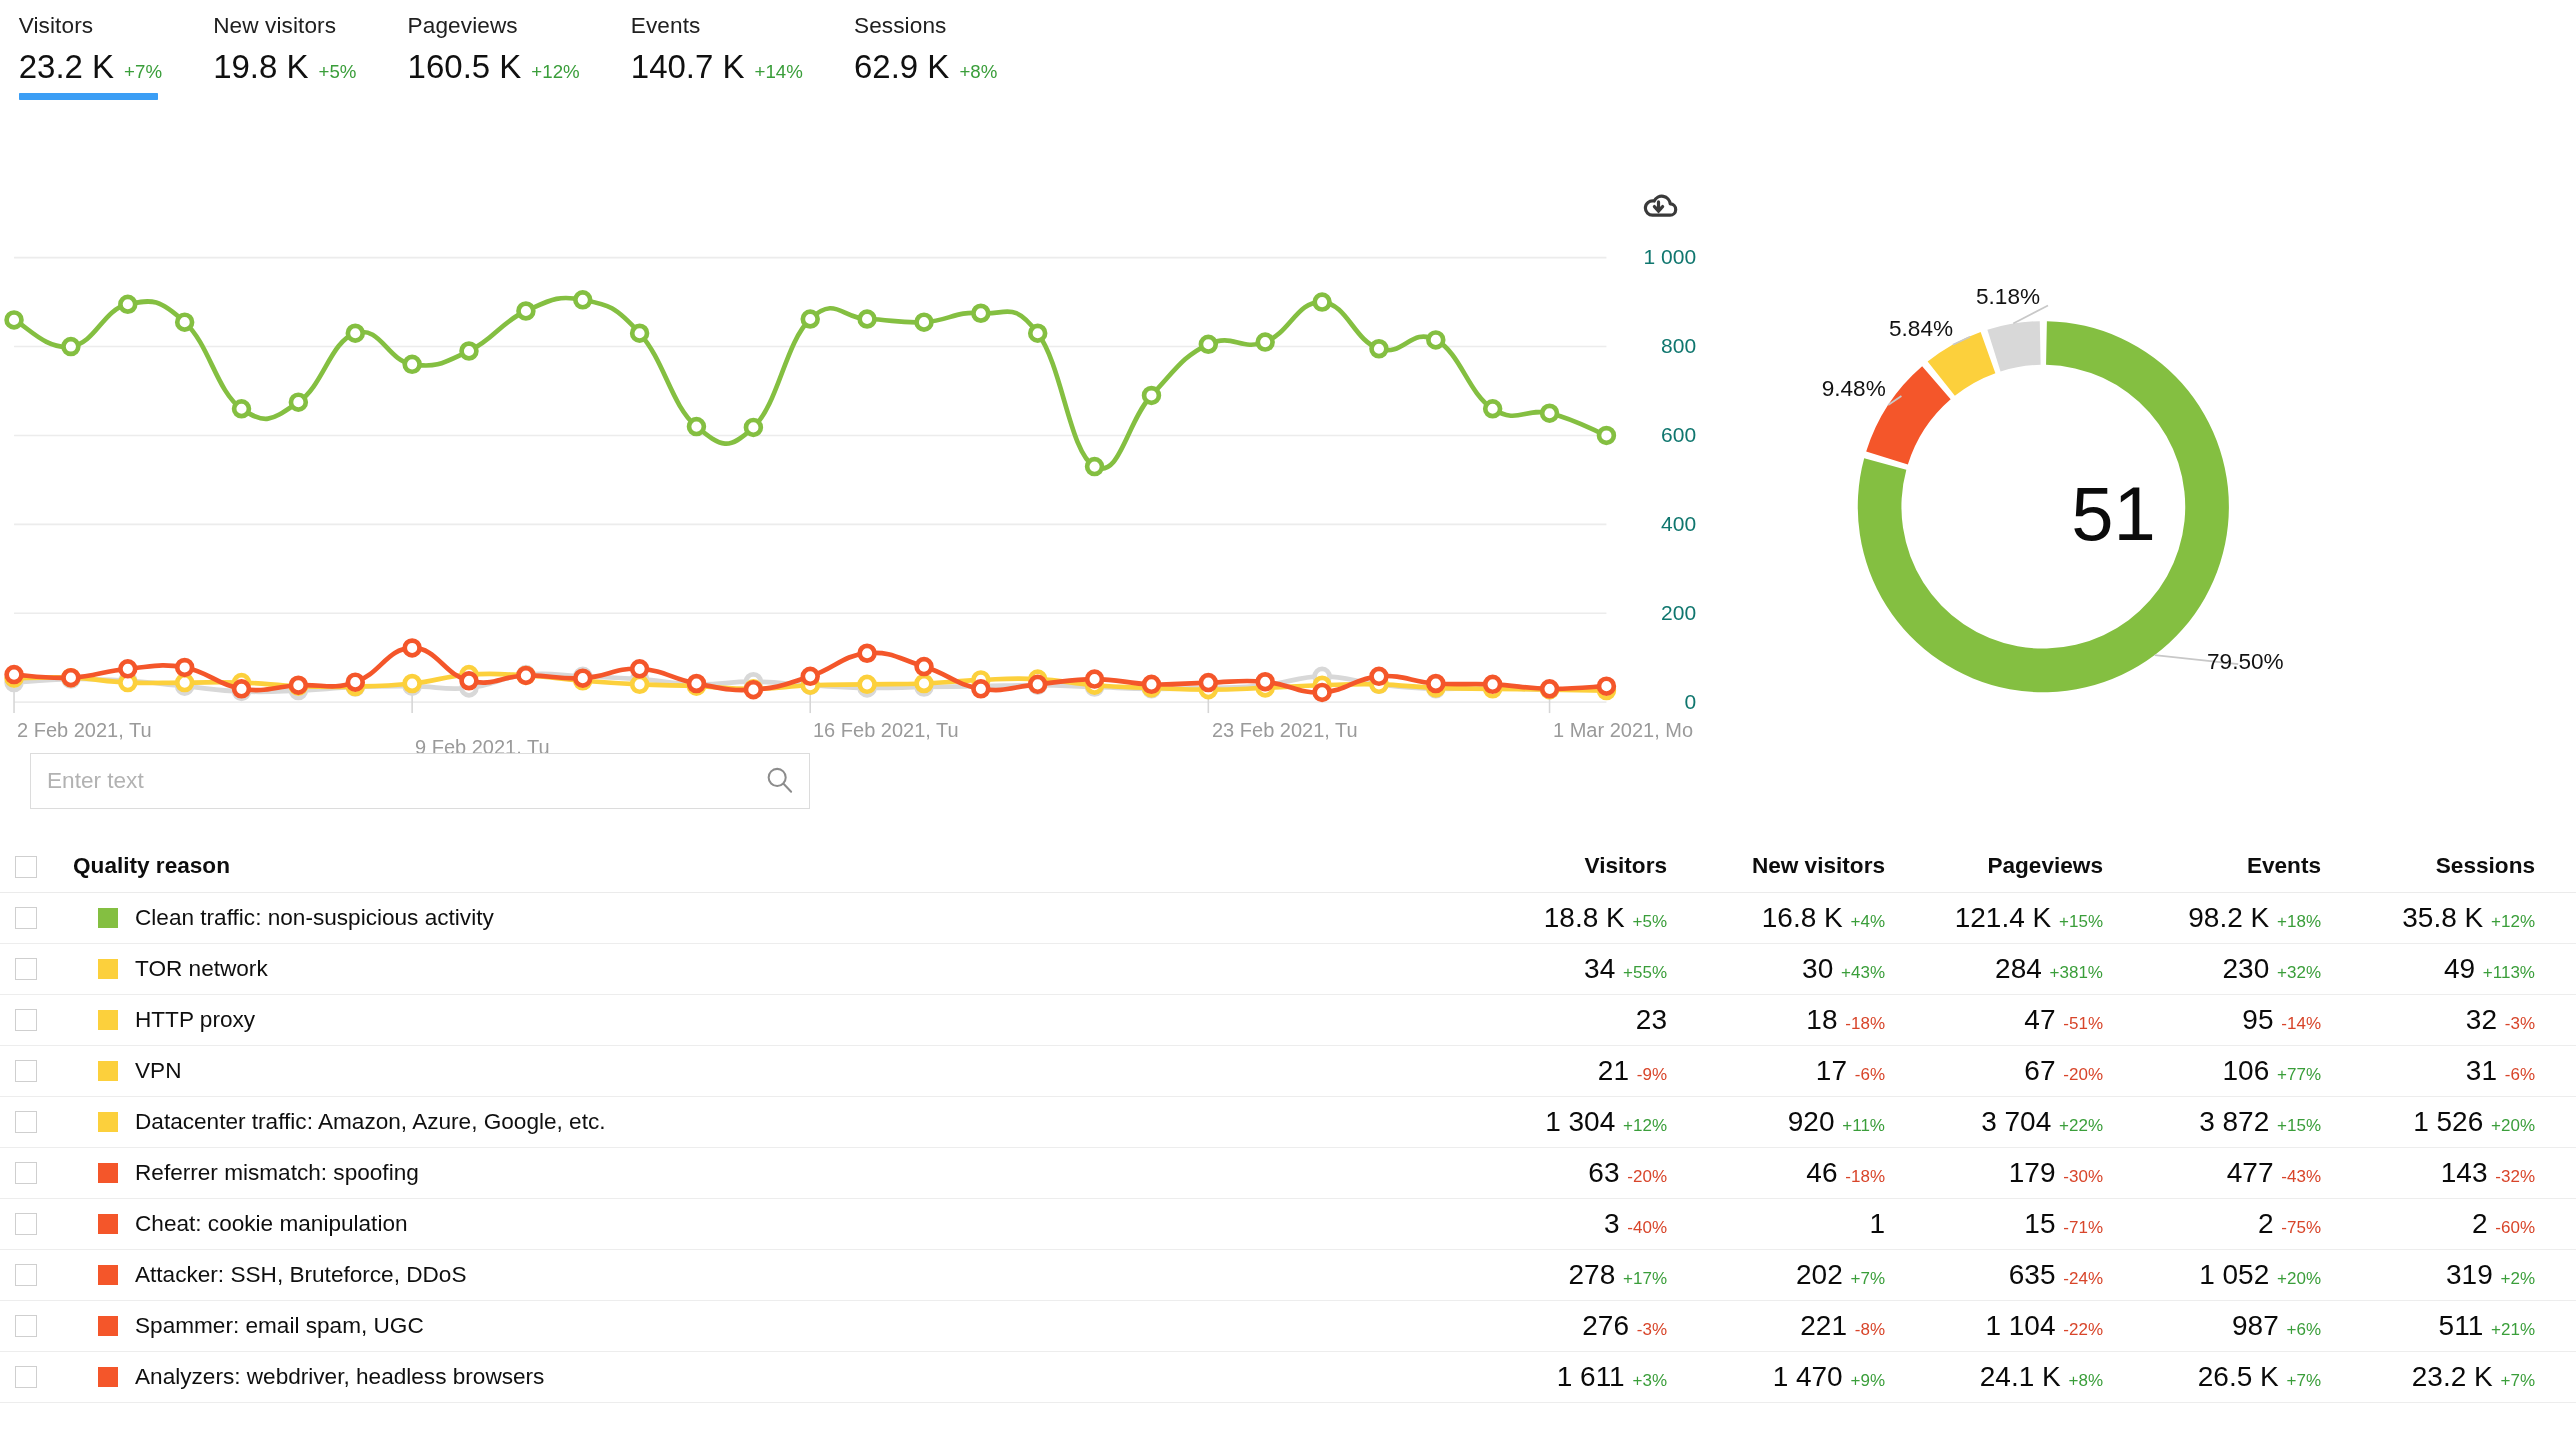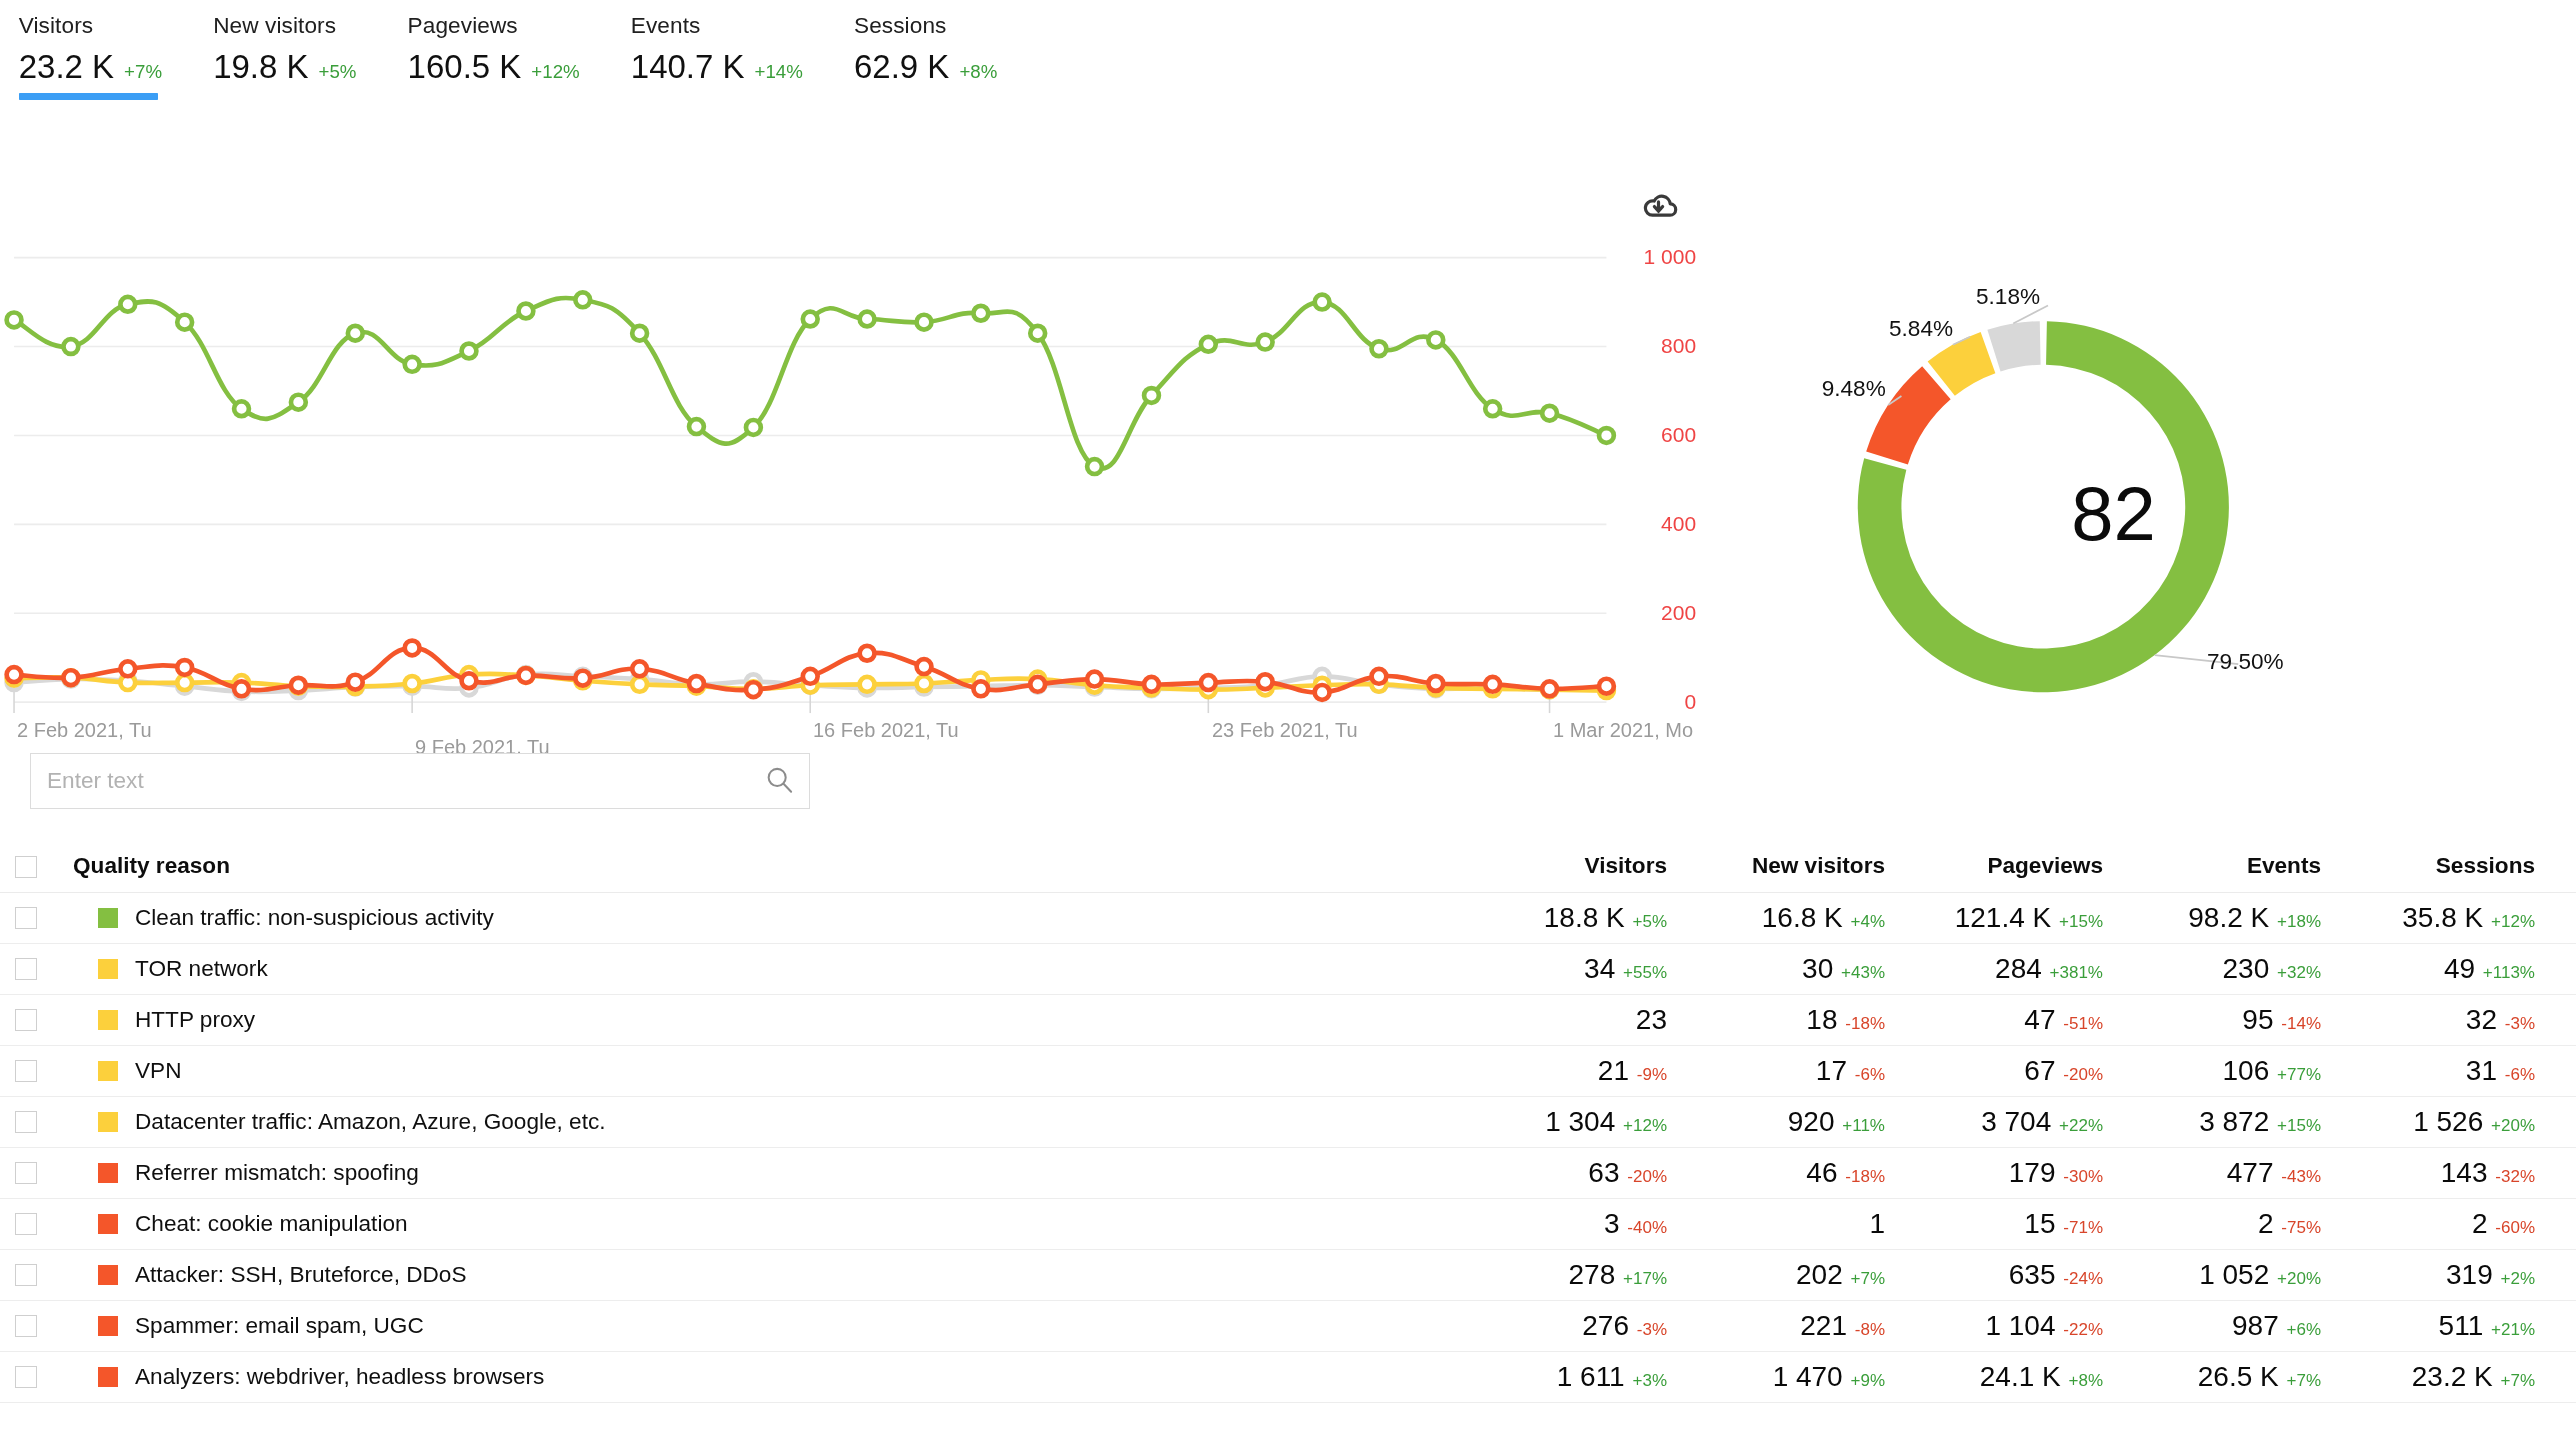--- a/index.html
+++ b/index.html
@@ -77,21 +77,21 @@
     left: 0; top: 133px;
     width: 1700px;
     height: 484px;
   }
   .line-chart svg { display: block; }
 
   .ytick {
     position: absolute;
     right: 0;
     font-size: 21px;
-    color: #ef4444;
+    color: #0f766e;
     text-align: right;
     width: 125px;
     transform: translateY(-50%);
   }
   .xtick {
     position: absolute;
     font-size: 20px;
     color: #9a9a9a;
     white-space: nowrap;
   }
@@ -395,21 +395,21 @@
     <svg id="donut-svg" width="593" height="460" viewBox="0 0 760 590" xmlns="http://www.w3.org/2000/svg">
         <path d="M294.57,72.04 A238,238 0 1 1 60.22,248.00 L114.28,262.59 A182,182 0 1 0 293.49,128.03 Z" fill="#84bf41"></path>
         <path d="M62.77,239.22 A238,238 0 0 1 134.57,129.76 L171.14,172.17 A182,182 0 0 0 116.23,255.88 Z" fill="#f4562a"></path>
         <path d="M141.61,123.93 A238,238 0 0 1 209.58,86.00 L228.51,138.70 A182,182 0 0 0 176.52,167.71 Z" fill="#fcd03c"></path>
         <path d="M218.24,83.08 A238,238 0 0 1 285.43,72.04 L286.51,128.03 A182,182 0 0 0 235.13,136.47 Z" fill="#d8d8d8"></path>
         <path d="M432.9,500.3 L540,512" fill="none" stroke="#c8c8c8" stroke-width="2.2"></path>
         <path d="M91.0,179.5 L108,168" fill="none" stroke="#c8c8c8" stroke-width="2.2"></path>
         <path d="M174.0,102.2 L196,92" fill="none" stroke="#c8c8c8" stroke-width="2.2"></path>
         <path d="M251.4,75.1 L296,52" fill="none" stroke="#c8c8c8" stroke-width="2.2"></path>
       </svg>
-    <div class="donut-center" id="donut-center">82</div>
+    <div class="donut-center" id="donut-center">51</div>
     <div id="donut-labels">
         <div class="donut-lbl" style="left: 390px; top: 384px;">79.50%</div>
         <div class="donut-lbl" style="left: 4.7px; top: 111px;">9.48%</div>
         <div class="donut-lbl" style="left: 72px; top: 51px;">5.84%</div>
         <div class="donut-lbl" style="left: 159px; top: 18.7px;">5.18%</div>
       </div>
   </div>
 </div>
 
 <div class="search-zone">

